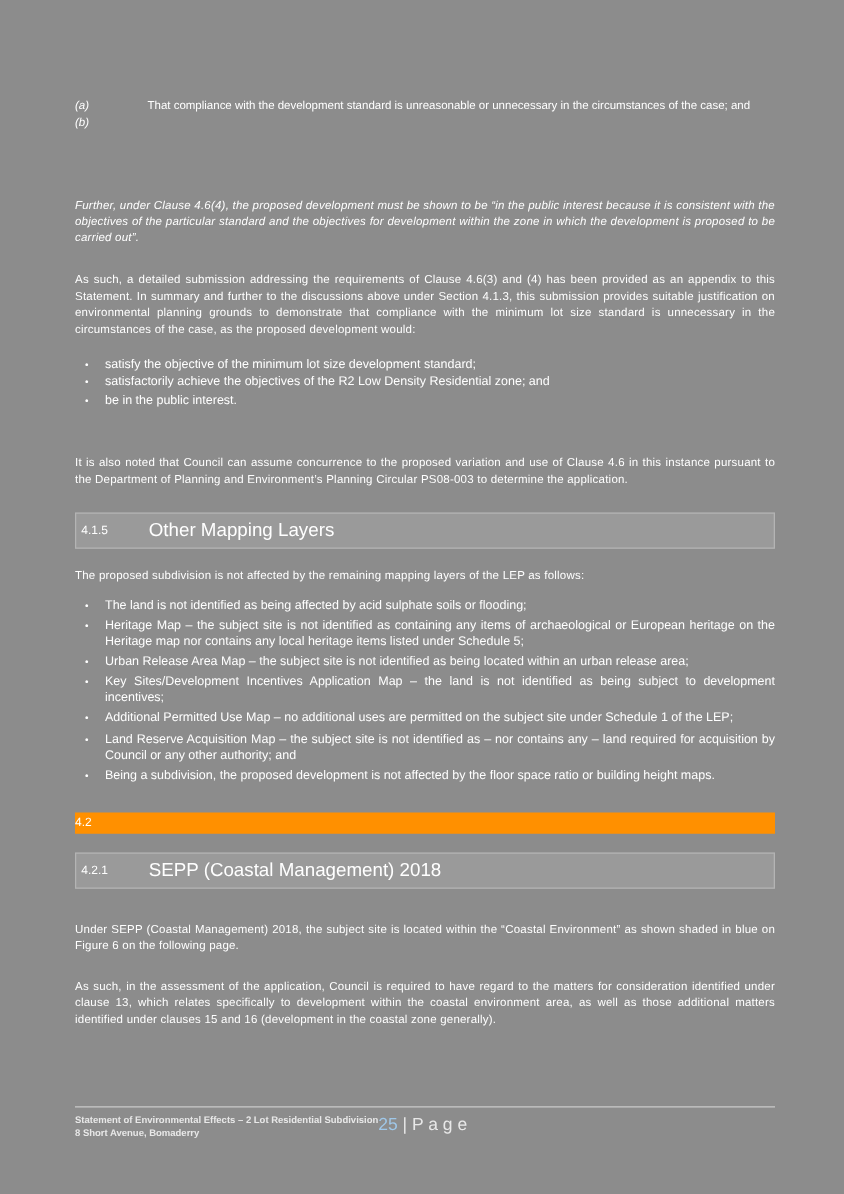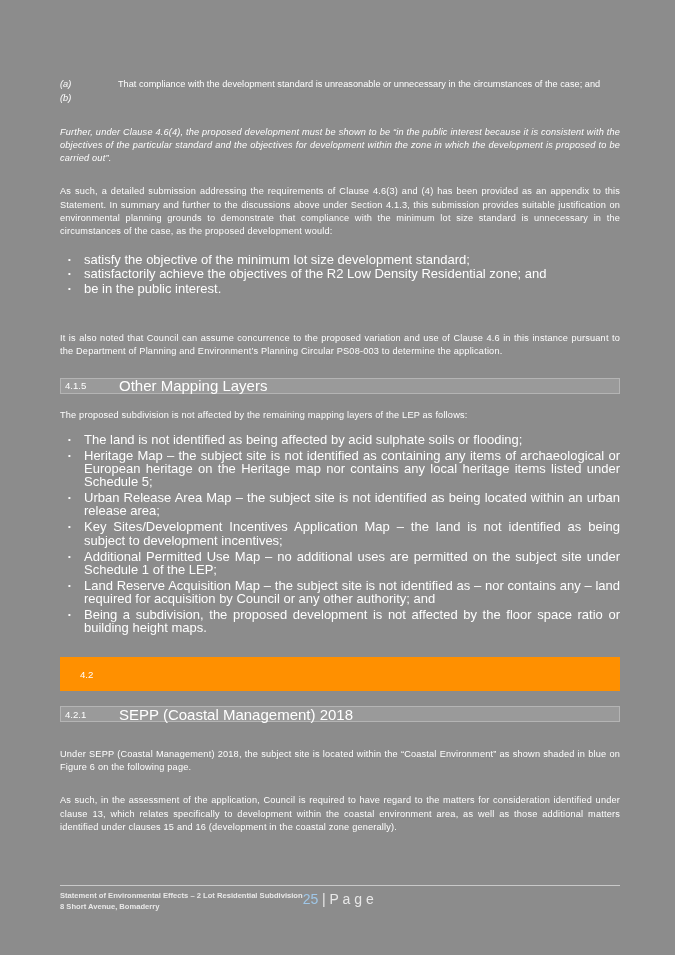--- a/index.html
+++ b/index.html
@@ -25,21 +25,21 @@
     padding: 78px 55px 0 60px;
   }
   .body-text {
     font-size: 9.2px;
     line-height: 13.1px;
     text-align: justify;
     color: #ffffff;
     margin: 0;
     letter-spacing: 0.18px;
   }
-  .italic { font-style: italic; }
+  .italic { font-style: italic; margin-top: 32px; }
   .spacer-s { height: 11px; }
   .spacer-m { height: 15px; }
   .spacer-l { height: 20px; }
   .spacer-xl { height: 26px; }
 
   
   .clause-list {
     margin: 0;
     padding: 0;
     list-style: none;
@@ -80,55 +80,55 @@
     width: 24px;
     flex: 0 0 24px;
     padding-left: 8px;
     box-sizing: border-box;
     font-size: 8px;
     line-height: 13.1px;
     color: #ffffff;
   }
   .bullet-body {
     flex: 1;
-    font-size: 13px;
+    font-size: 10px;
     line-height: 13.1px;
     text-align: justify;
     color: #ffffff;
   }
   .bullets.tight .bullet-row { margin-bottom: 3px; }
 
   
   .heading-sub {
     display: flex;
     align-items: center;
     background: #9a9a9a;
     border: 1px solid #b4b4b4;
     box-sizing: border-box;
-    height: 16px;
+    height: 29px;
     padding-left: 4px;
     margin: 0;
   }
   .heading-sub .num {
     width: 54px;
     flex: 0 0 54px;
     font-size: 9.6px;
     color: #ffffff;
   }
   .heading-sub .txt {
     font-size: 15px;
     color: #ffffff;
   }
   .heading-major {
     display: flex;
     align-items: center;
     background: #ff9000;
     box-sizing: border-box;
-    height: 34px;
-    padding-left: 20px;
+    height: 17px;
+    padding-left: 0;
     margin: 0;
   }
   .heading-major .num {
     width: 54px;
     flex: 0 0 54px;
     font-size: 9.6px;
     color: #ffffff;
     font-weight: normal;
   }
   .heading-major .txt {

